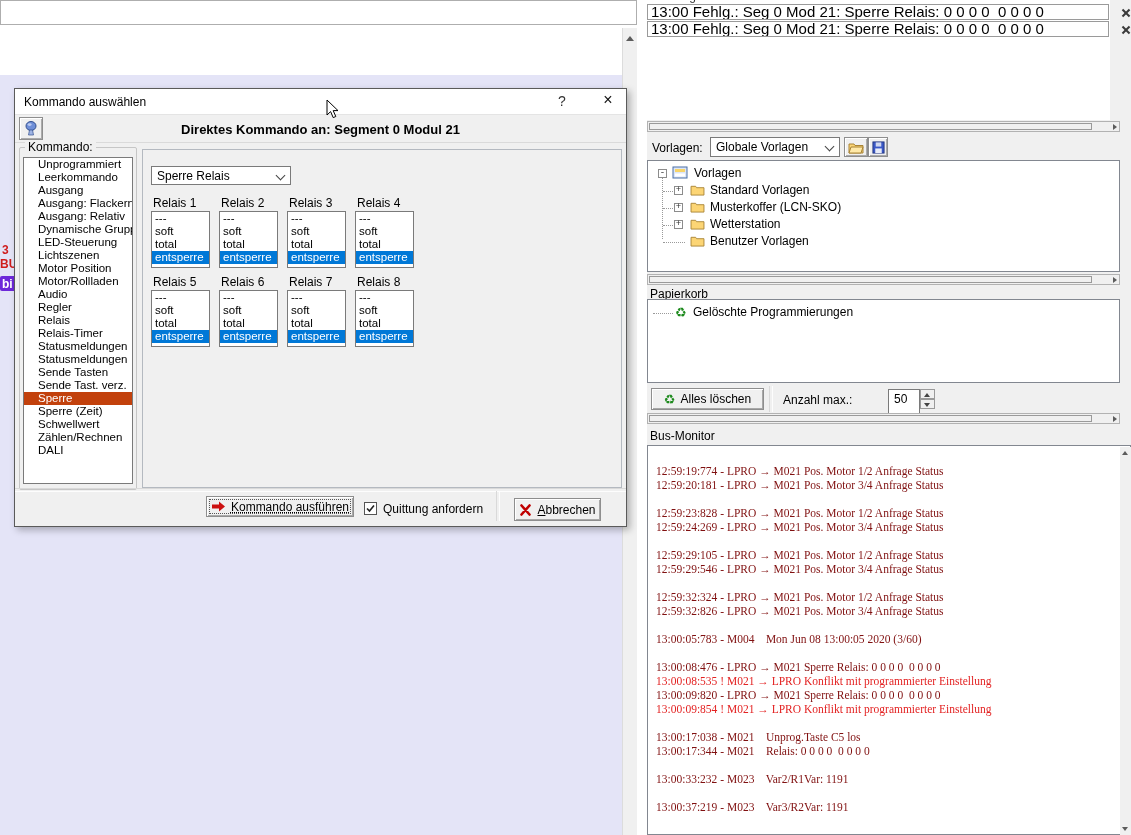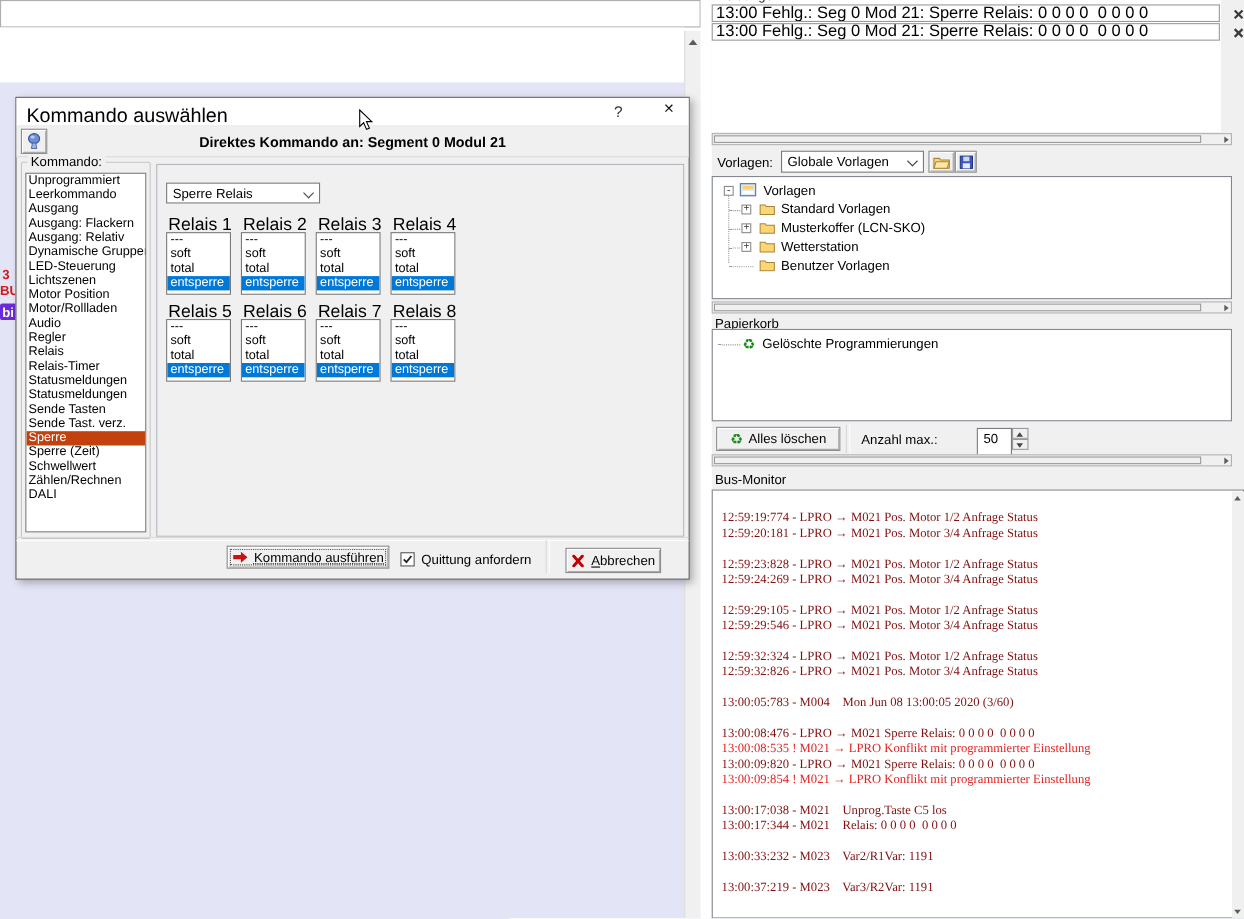--- a/index.html
+++ b/index.html
@@ -52,33 +52,33 @@
                font-family:Liberation Serif, serif;font-size:11.5px;line-height:14px;white-space:pre;color:#801010;}
   .log-line{height:14px;} .log-line.error{color:#e32222;}
   #log-vsb{position:absolute;left:472px;top:1px;width:11px;height:388px;background:#f0f0f0;}
   .vsb-btn{position:absolute;left:0;width:11px;height:12px;background:#f0f0f0;}
   .vsb-btn .tri-up{position:absolute;left:2px;top:4px;border-left:3.5px solid transparent;border-right:3.5px solid transparent;border-bottom:4px solid #5c5c5c;}
   .vsb-btn .tri-dn{position:absolute;left:2px;top:4px;border-left:3.5px solid transparent;border-right:3.5px solid transparent;border-top:4px solid #5c5c5c;}
   
   #dlg{left:14px;top:88px;width:611px;height:437px;background:#f0f0f0;border:1px solid #5a5a5a;box-sizing:content-box;
        box-shadow:3px 3px 7px rgba(0,0,0,.28);z-index:10;}
   #dlg-title{position:absolute;left:0;top:0;width:611px;height:26px;background:#fff;border-bottom:1px solid #e4e4e4;box-sizing:border-box;}
-  #dlg-title .t{position:absolute;left:9px;top:6px;font-size:18px;}
+  #dlg-title .t{position:absolute;left:9px;top:6px;font-size:12px;}
   #dlg-help{position:absolute;left:536px;top:4px;width:22px;height:18px;text-align:center;font-size:14px;color:#333;}
   #dlg-close{position:absolute;left:580px;top:2px;width:26px;height:20px;text-align:center;font-size:16px;color:#111;}
   #dlg-toolbar{position:absolute;left:0;top:26px;width:611px;height:28px;background:#f0f0f0;border-bottom:1px solid #dadada;box-sizing:border-box;}
   #dlg-header{position:absolute;left:0;top:33px;width:611px;text-align:center;font-weight:bold;font-size:13px;}
   #grp{position:absolute;left:4px;top:58px;width:118px;height:343px;border:1px solid #c6c6c6;border-radius:2px;box-sizing:border-box;}
   #grp-legend{position:absolute;left:5px;top:-8px;background:#f0f0f0;padding:0 3px;font-size:12px;}
   #kommando-list{position:absolute;left:8px;top:68px;width:110px;height:327px;background:#fff;border:1px solid #7a7a7a;box-sizing:border-box;overflow:hidden;}
-  .lst-item{height:13px;line-height:13px;font-size:11.5px;padding-left:2px;white-space:nowrap;}
+  .lst-item{height:13px;line-height:13px;font-size:11.5px;padding-left:14px;white-space:nowrap;}
   .lst-item.sel{background:#c2410c;color:#fff;}
   #sub-panel{position:absolute;left:127px;top:60px;width:480px;height:339px;border:1px solid #b4b9c0;box-sizing:border-box;}
   #sub-combo{left:136px;top:77px;width:140px;height:19px;}
-  .relay-label{position:absolute;font-size:16px;}
+  .relay-label{position:absolute;font-size:12px;}
   .relay-box{position:absolute;width:59px;height:57px;background:#fff;border:1px solid #7a7a7a;box-sizing:border-box;overflow:hidden;}
   .relay-opt{height:13px;line-height:13px;font-size:11.5px;padding-left:3px;}
   .relay-opt.sel{background:#0078d7;color:#fff;}
   #dlg-sep{position:absolute;left:0;top:399px;width:611px;height:2px;border-top:1px solid #d9d9d9;border-bottom:1px solid #fdfdfd;}
   #exec-btn{left:191px;top:407px;width:148px;height:21px;}
   .focus-inner{position:absolute;inset:2px;border:1px dotted #555;}
   #quit-box{position:absolute;left:349px;top:413px;width:13px;height:13px;background:#fff;border:1px solid #555;box-sizing:border-box;}
   #quit-lbl{position:absolute;left:368px;top:413px;font-size:12px;}
   #btm-div{position:absolute;left:481px;top:402px;height:30px;width:2px;border-left:1px solid #d9d9d9;border-right:1px solid #fdfdfd;}
   #cancel-btn{left:499px;top:409px;width:87px;height:23px;}

